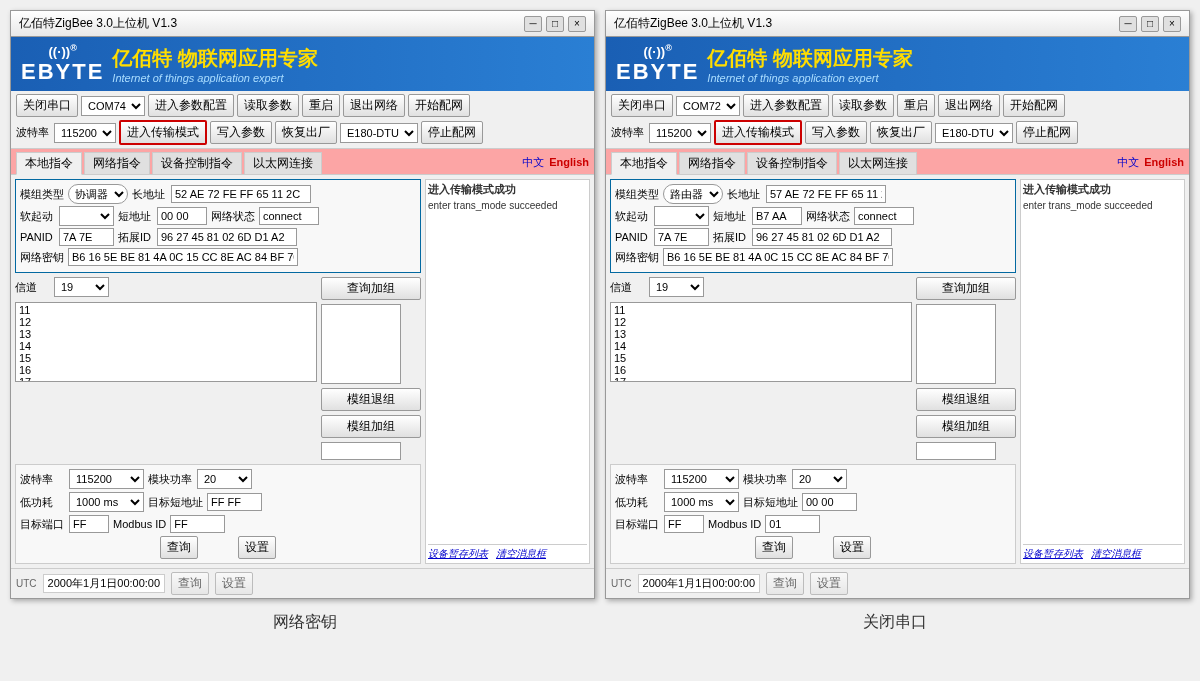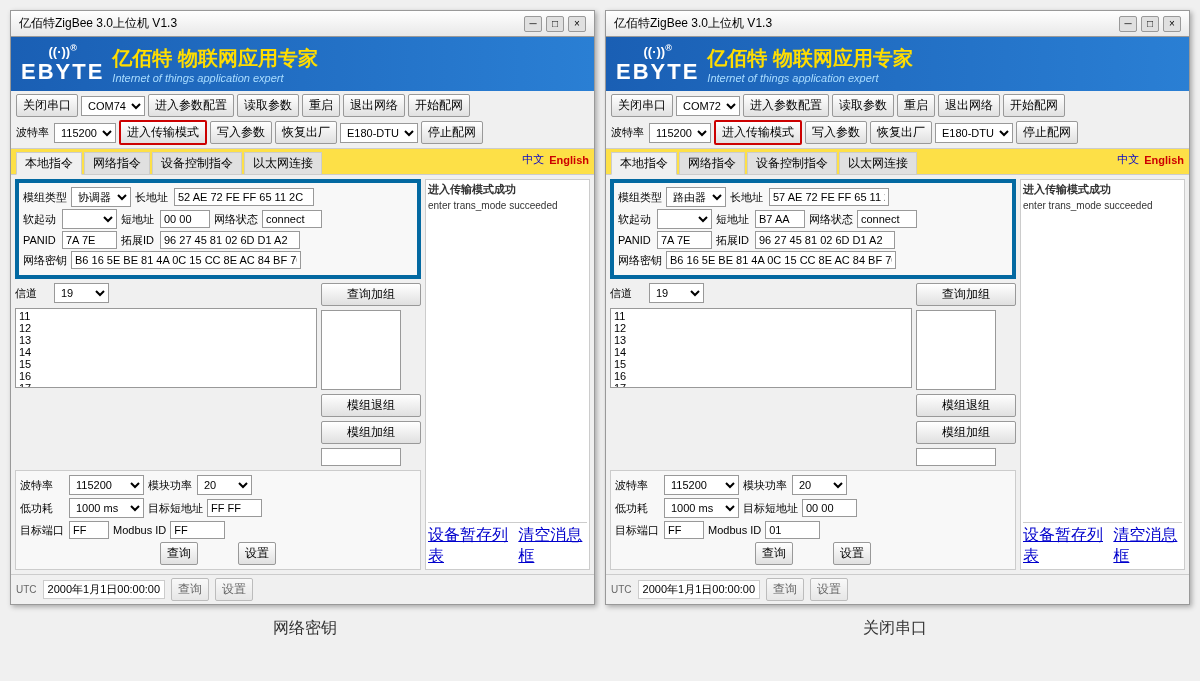--- a/index.html
+++ b/index.html
@@ -108,23 +108,23 @@
       border: 1px solid #999;
       background: white;
       font-size: 11px;
       height: 20px;
       font-family: 'SimSun', '宋体', sans-serif;
     }
     .tabs {
       display: flex;
       gap: 0;
       padding: 3px 5px 0;
-      background: #fde047;
+      background: #fca5a5;
       border-bottom: 1px solid #ccc;
-      align-items: flex-start;
+      align-items: center;
     }
     .tab {
       padding: 2px 8px;
       border: 1px solid #ccc;
       border-bottom: none;
       background: #e0e0e0;
       cursor: pointer;
       font-size: 12px;
       margin-right: 2px;
     }
@@ -176,21 +176,21 @@
     }
     .input-sm {
       border: 1px solid #999;
       background: white;
       font-size: 11px;
       padding: 1px 3px;
       height: 18px;
       font-family: 'SimSun', '宋体', sans-serif;
     }
     .section-box {
-      border: 4px solid #0369a1;
+      border: 1px solid #0369a1;
       padding: 4px;
       background: #f8f8f8;
     }
     .network-key-row {
       display: flex;
       align-items: center;
       gap: 4px;
     }
     .channel-section {
       display: flex;
@@ -259,24 +259,25 @@
       flex: 1;
     }
     .right-panel-links {
       display: flex;
       gap: 8px;
       margin-top: 2px;
       border-top: 1px solid #ccc;
       padding-top: 2px;
     }
     .right-panel-links a {
-      font-size: 16px;
+      font-size: 10px;
       color: #0000cc;
       text-decoration: underline;
       cursor: pointer;
+      font-style: italic;
     }
     .caption {
       text-align: center;
       font-size: 16px;
       margin-top: 8px;
       color: #333;
     }
     .captions-row {
       display: flex;
       width: 1180px;
@@ -284,20 +285,21 @@
       margin-top: 5px;
     }
     .query-set-row {
       display: flex;
       gap: 40px;
       justify-content: center;
       margin-top: 3px;
     }
     .select-module {
       width: 60px;
+      border-radius: 10px;
     }
   </style>
 </head>
 <body>
 
 <div class="windows-container">
 
   <div class="window">
 
     <div class="title-bar">

